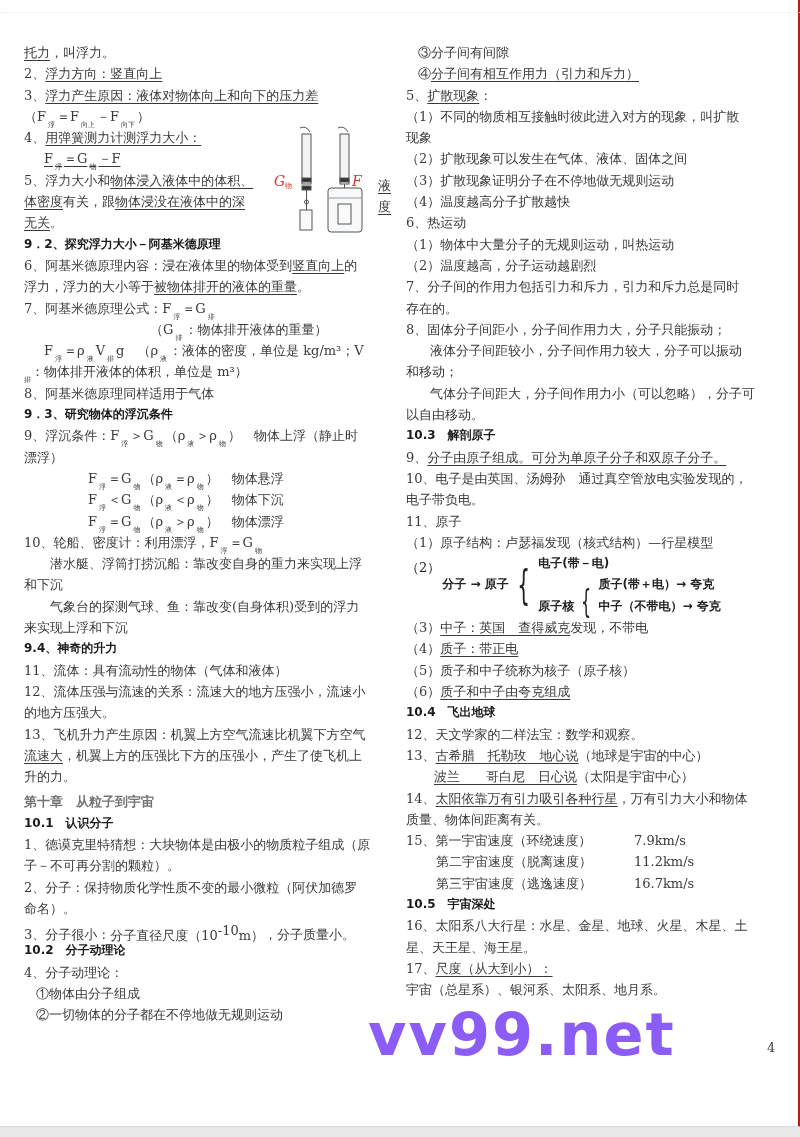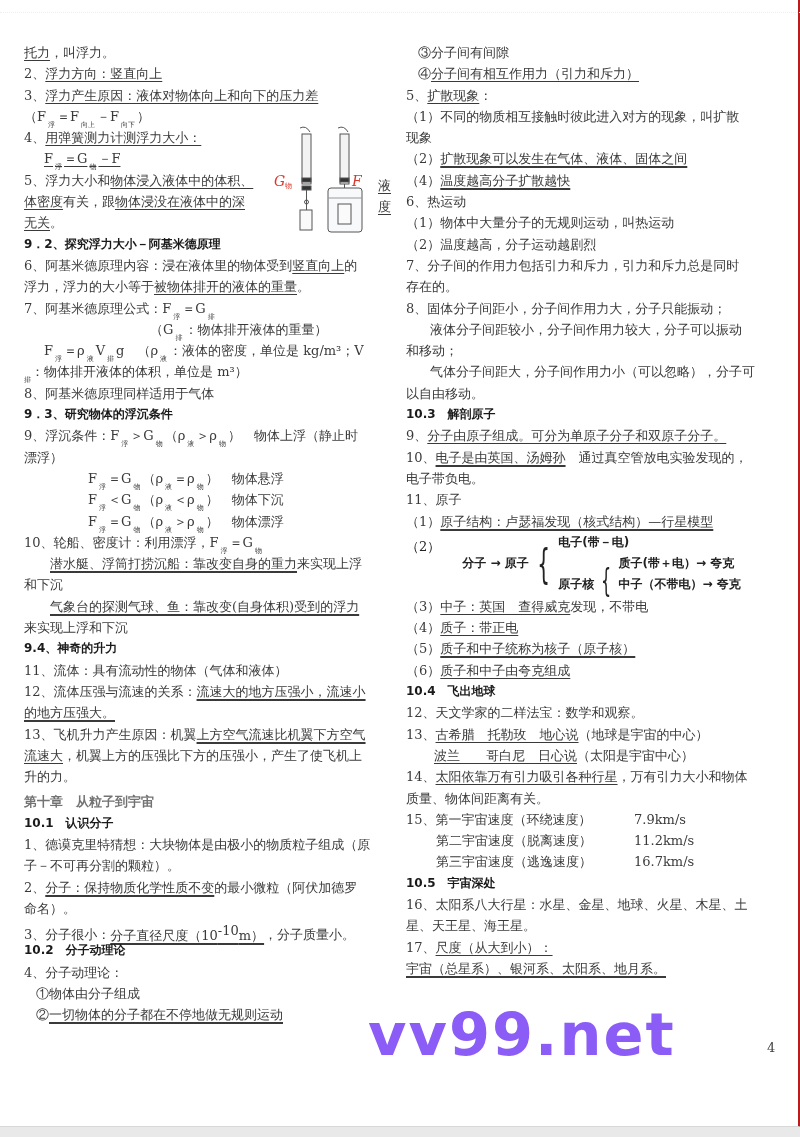--- a/index.html
+++ b/index.html
@@ -11,21 +11,21 @@
     position: absolute; left: 0; top: 0; width: 798px; height: 1126px;
     background: #ffffff; border-right: 4px solid #b91c1c; border-bottom: 1px solid #d8d8d8;
   }
   .header-dots { position: absolute; left: 0; top: 12px; width: 800px; height: 2px;
     border-top: 1px dotted #eeeeee; }
   .col { position: absolute; top: 42px; font-size: 13px; line-height: 21.3px; }
   .col.left { left: 24px; width: 372px; }
   .col.right { left: 406px; width: 372px; }
   .line { white-space: nowrap; height: 21.3px; position: relative; }
   .ul { text-decoration: underline; text-decoration-thickness: 1px; text-underline-offset: 3px; }
-  .ul2 { text-decoration: underline; text-decoration-thickness: 2px; text-underline-offset: 3px; }
+  .ul2 { text-decoration-thickness: 2px; text-underline-offset: 3px; }
   .h { font-family: "DejaVu Sans", "Liberation Sans", sans-serif; font-weight: bold; color: #1a1a1a; font-size: 12px; }
   .chapter { text-align: left; font-family: "DejaVu Sans", sans-serif; font-weight: bold; color: #737373; }
   sub.s { font-size: 7px; vertical-align: -6px; margin: 0 2px; }
   .indent1 { padding-left: 12px; }
   .indent2 { padding-left: 24px; }
   .figure { position: absolute; left: 272px; top: 124px; width: 118px; height: 112px; }
   .fig-right { position: absolute; left: 378px; top: 175px; font-size: 13px; line-height: 21.3px; }
   .watermark {
     position: absolute; left: 368px; top: 1000px; font-family: "DejaVu Sans", sans-serif; font-weight: bold;
     font-size: 59px; color: #8b5cf6; letter-spacing: 2px;
@@ -119,40 +119,41 @@
     <div class="ul">度</div>
   </div>
 
   <div class="col right">
     <div class="line indent1">③分子间有间隙</div>
     <div class="line indent1"><span>④</span><span class="ul">分子间有相互作用力（引力和斥力）</span></div>
     <div class="line"><span>5、</span><span class="ul">扩散现象</span><span>：</span></div>
     <div class="line">（1）不同的物质相互接触时彼此进入对方的现象，叫扩散</div>
     <div class="line">现象</div>
     <div class="line"><span>（2）</span><span class="ul2">扩散现象可以发生在气体、液体、固体之间</span></div>
+    <div class="line"><span>（3）</span><span class="ul2">扩散现象证明分子在不停地做无规则运动</span></div>
     <div class="line"><span>（4）</span><span class="ul2">温度越高分子扩散越快</span></div>
     <div class="line">6、热运动</div>
     <div class="line">（1）物体中大量分子的无规则运动，叫热运动</div>
     <div class="line">（2）温度越高，分子运动越剧烈</div>
     <div class="line">7、分子间的作用力包括引力和斥力，引力和斥力总是同时</div>
     <div class="line">存在的。</div>
     <div class="line">8、固体分子间距小，分子间作用力大，分子只能振动；</div>
     <div class="line indent2">液体分子间距较小，分子间作用力较大，分子可以振动</div>
     <div class="line">和移动；</div>
     <div class="line indent2">气体分子间距大，分子间作用力小（可以忽略），分子可</div>
     <div class="line">以自由移动。</div>
     <div class="line h">10.3　解剖原子</div>
     <div class="line"><span>9、</span><span class="ul">分子由原子组成。可分为单原子分子和双原子分子。</span></div>
     <div class="line"><span>10、</span><span class="ul2">电子是由英国、汤姆孙</span><span>　通过真空管放电实验发现的，</span></div>
     <div class="line">电子带负电。</div>
     <div class="line">11、原子</div>
     <div class="line"><span>（1）</span><span class="ul2">原子结构：卢瑟福发现（核式结构）—行星模型</span></div>
     <div class="atom">
       <span style="font-family:'DejaVu Serif',serif;font-weight:normal;font-size:13px;align-self:flex-start;margin-top:4px">（2）</span>
-      <span style="margin-left:22px">分子 → 原子</span>
+      <span style="margin-left:2px">分子 → 原子</span>
       <span class="brace">{</span>
       <div class="stack">
         <span>电子(带－电)</span>
         <div style="display:flex;align-items:flex-end">
           <span>原子核</span>
           <span class="brace sm">{</span>
           <div class="stack">
             <span>质子(带＋电）→ 夸克</span>
             <span>中子（不带电）→ 夸克</span>
           </div>

